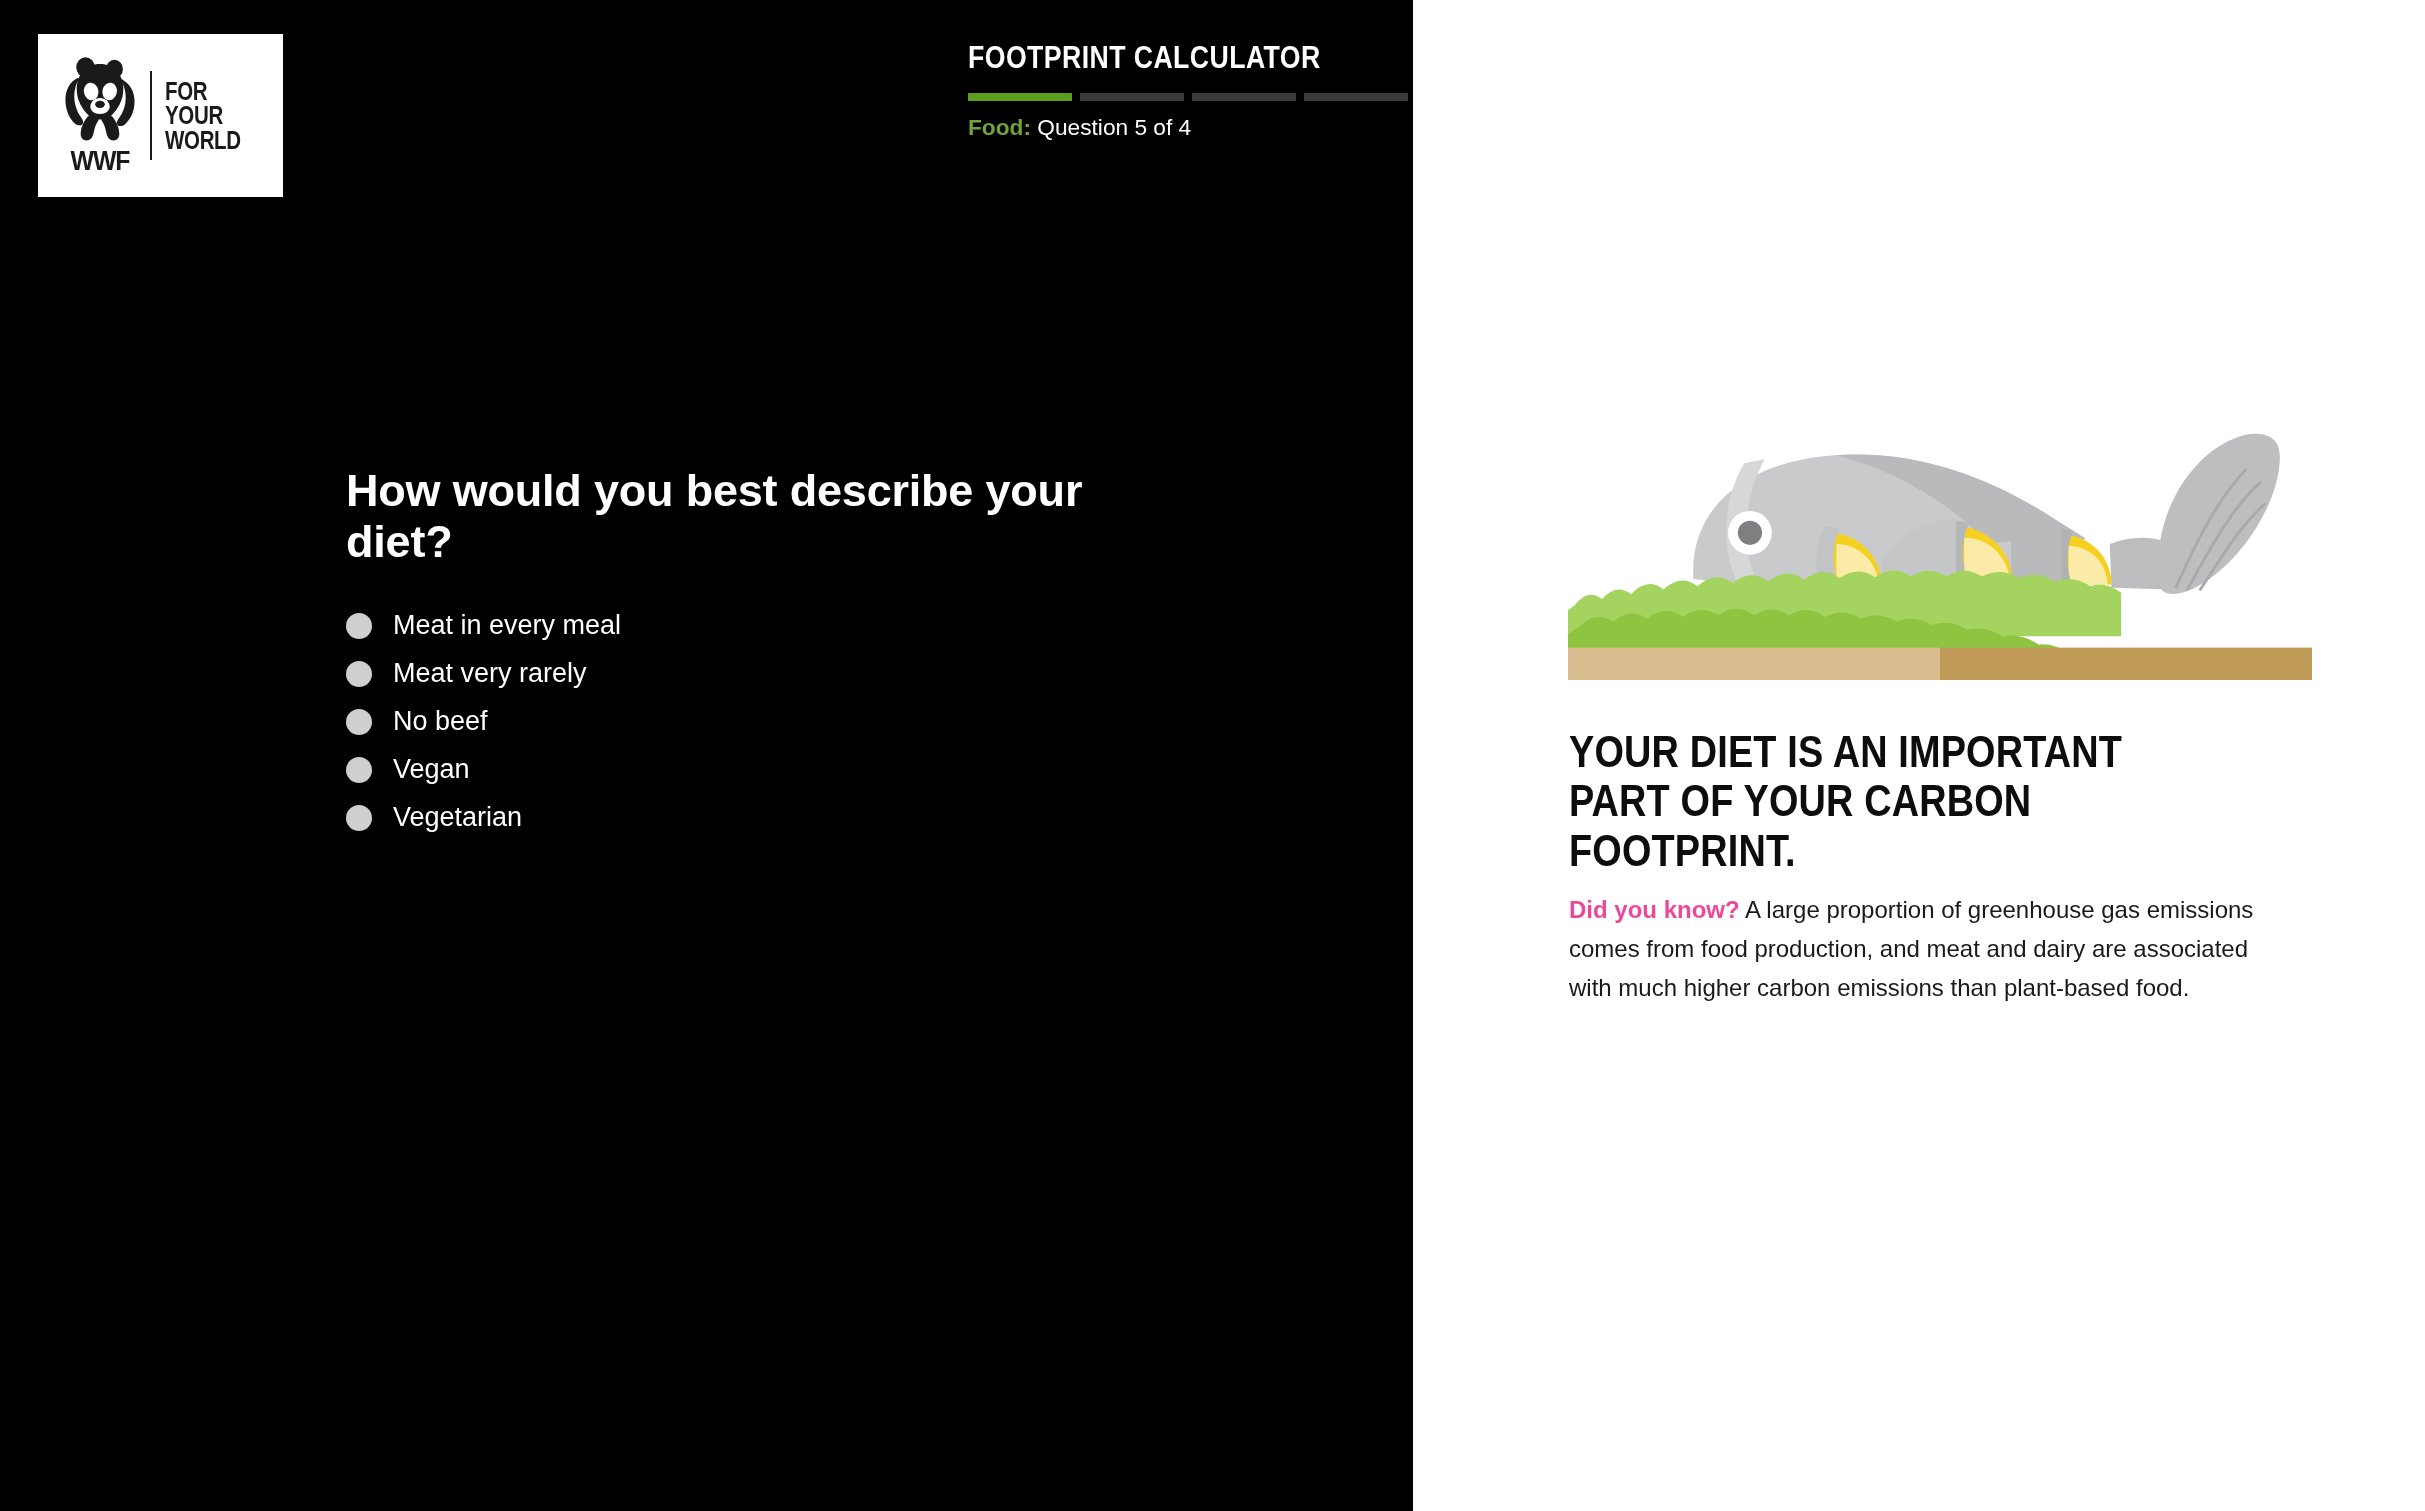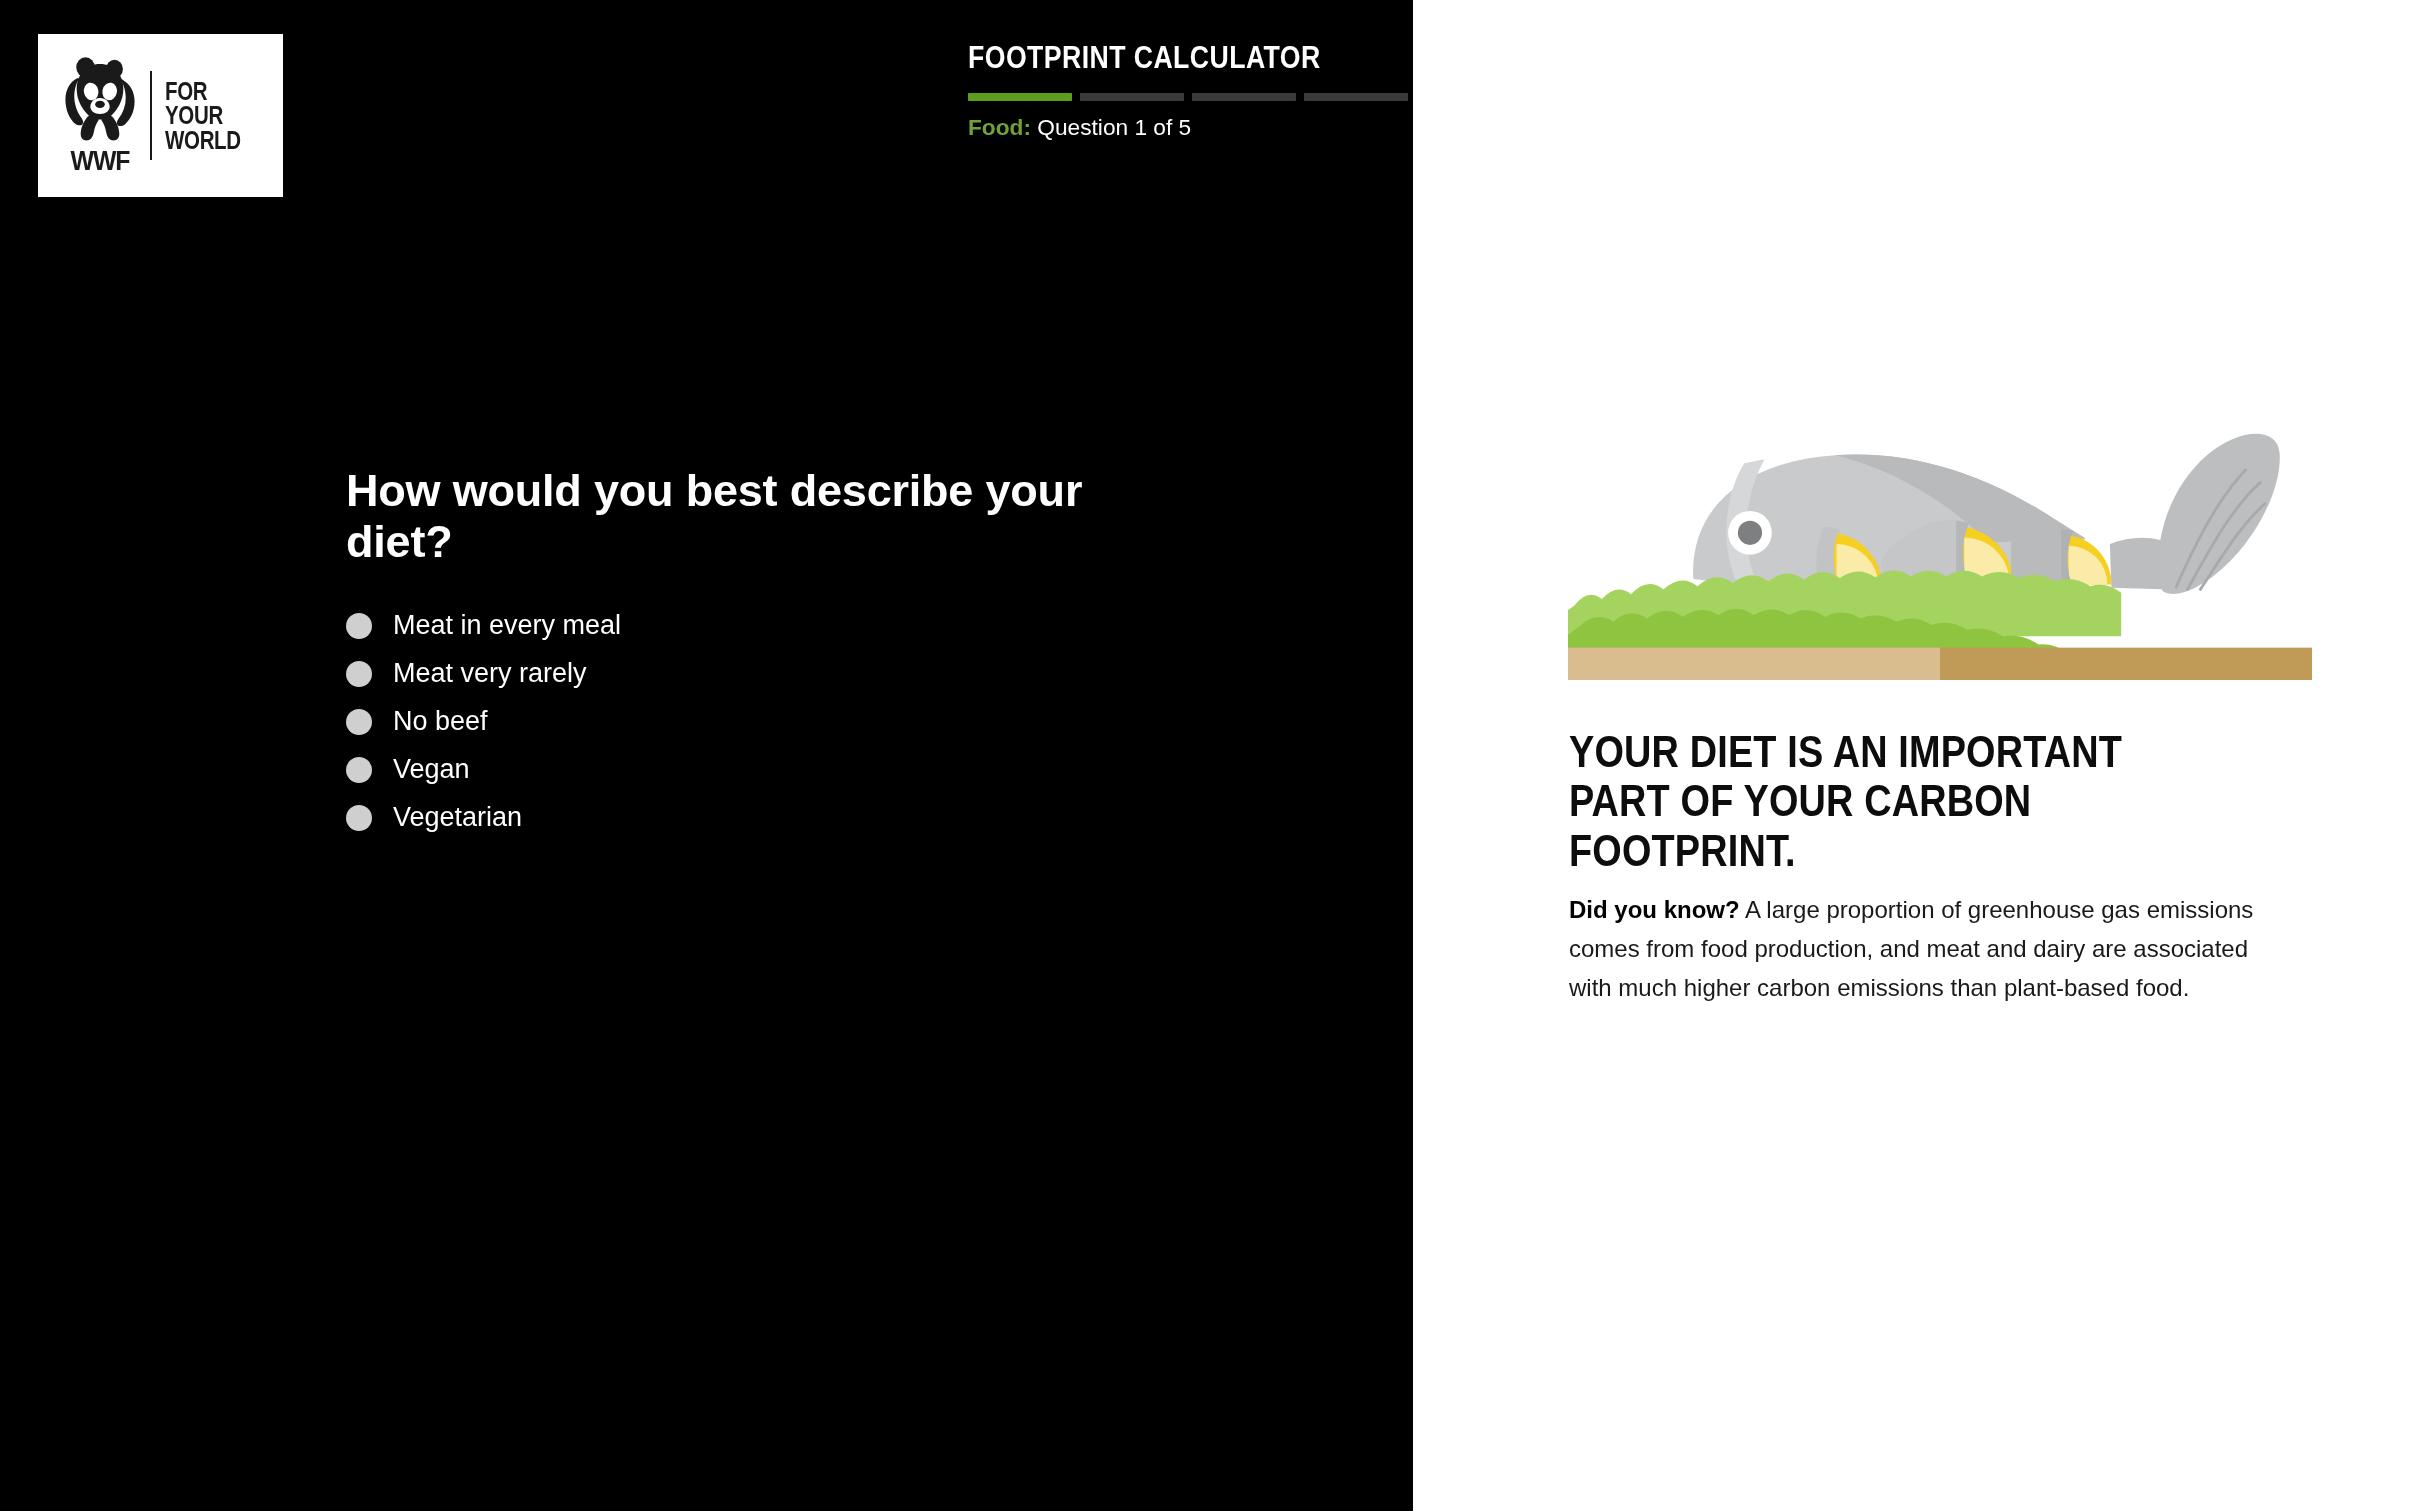--- a/index.html
+++ b/index.html
@@ -88,21 +88,21 @@
     color:#0d0d0d;
     font-family:"Liberation Sans Narrow","Liberation Sans", sans-serif;
     font-size:44px; font-weight:bold; line-height:1.12;
     letter-spacing:0.2px;
     transform:scaleX(0.86); transform-origin:left top;
   }
   .info-body {
     position:absolute; left:156px; top:890px; width:700px;
     color:#1a1a1a; font-size:24px; line-height:1.63;
   }
-  .dyk { color:#000000; font-weight:bold; }
+  .dyk { color:#ec4899; font-weight:bold; }
 </style>
 </head>
 <body>
 
 <div class="page">
 
   <div class="left-panel">
 
     <div class="logo-box">
       <div class="logo-inner">
@@ -140,21 +140,21 @@
     <div class="header">
       <div class="calc-title">FOOTPRINT CALCULATOR</div>
       <div class="progress-row">
         <div class="seg active"></div>
         <div class="seg"></div>
         <div class="seg"></div>
         <div class="seg"></div>
       </div>
       <div class="step-line">
         <span class="step-cat">Food:</span>
-        <span class="step-txt">Question 1 of 5</span>
+        <span class="step-txt">Question 5 of 4</span>
       </div>
     </div>
 
     <div class="question-block">
       <h1 class="question-title">How would you best describe your diet?</h1>
       <div class="options">
 
         <div class="option-row">
           <span class="radio"></span>
           <span class="option-label">Meat in every meal</span>

